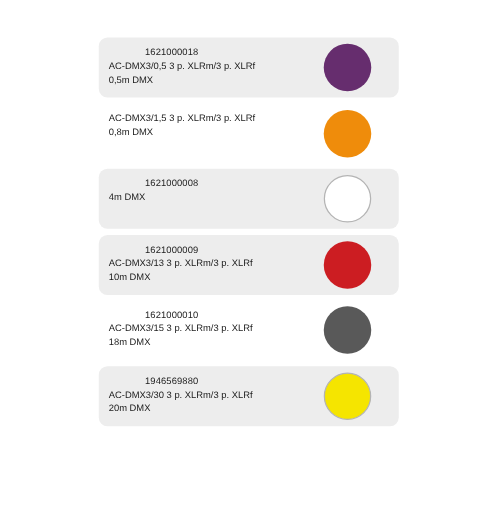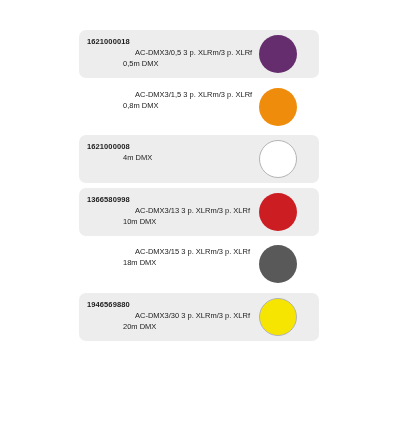--- a/index.html
+++ b/index.html
@@ -33,41 +33,40 @@
     background: #ededed;
   }
   .row-text {
     position: absolute;
     left: 8px;
     top: 6px;
     width: 160px;
   }
   .sku {
     font-size: 7.5px;
-    font-weight: bold;
+    font-weight: normal;
     color: #1b1b1b;
     line-height: 11px;
     letter-spacing: 0.1px;
     white-space: nowrap;
+    margin-left: 29px;
   }
   .desc {
     font-size: 7.5px;
     font-weight: normal;
     color: #1b1b1b;
     line-height: 11px;
     white-space: nowrap;
-    margin-left: 48px;
   }
   .length {
     font-size: 7.5px;
     font-weight: normal;
     color: #1b1b1b;
     line-height: 11px;
     white-space: nowrap;
-    margin-left: 36px;
   }
   .swatch-wrap {
     position: absolute;
     right: 22px;
     top: 50%;
     transform: translateY(-50%);
     width: 38px;
     height: 38px;
   }
   .swatch {
@@ -107,30 +106,31 @@
       <div class="row-text">
         <div class="sku">1621000008</div>
         <div class="length">4m DMX</div>
       </div>
       <div class="swatch-wrap">
         <div class="swatch outlined" style="background: rgb(255, 255, 255);"></div>
       </div>
     </div>
     <div class="product-row shaded">
       <div class="row-text">
-        <div class="sku">1366580998</div>
+        <div class="sku">1621000009</div>
         <div class="desc">AC-DMX3/13 3 p. XLRm/3 p. XLRf</div>
         <div class="length">10m DMX</div>
       </div>
       <div class="swatch-wrap">
         <div class="swatch" style="background: rgb(204, 29, 34);"></div>
       </div>
     </div>
     <div class="product-row">
       <div class="row-text">
+        <div class="sku">1621000010</div>
         <div class="desc">AC-DMX3/15 3 p. XLRm/3 p. XLRf</div>
         <div class="length">18m DMX</div>
       </div>
       <div class="swatch-wrap">
         <div class="swatch" style="background: rgb(89, 89, 89);"></div>
       </div>
     </div>
     <div class="product-row shaded">
       <div class="row-text">
         <div class="sku">1946569880</div>

